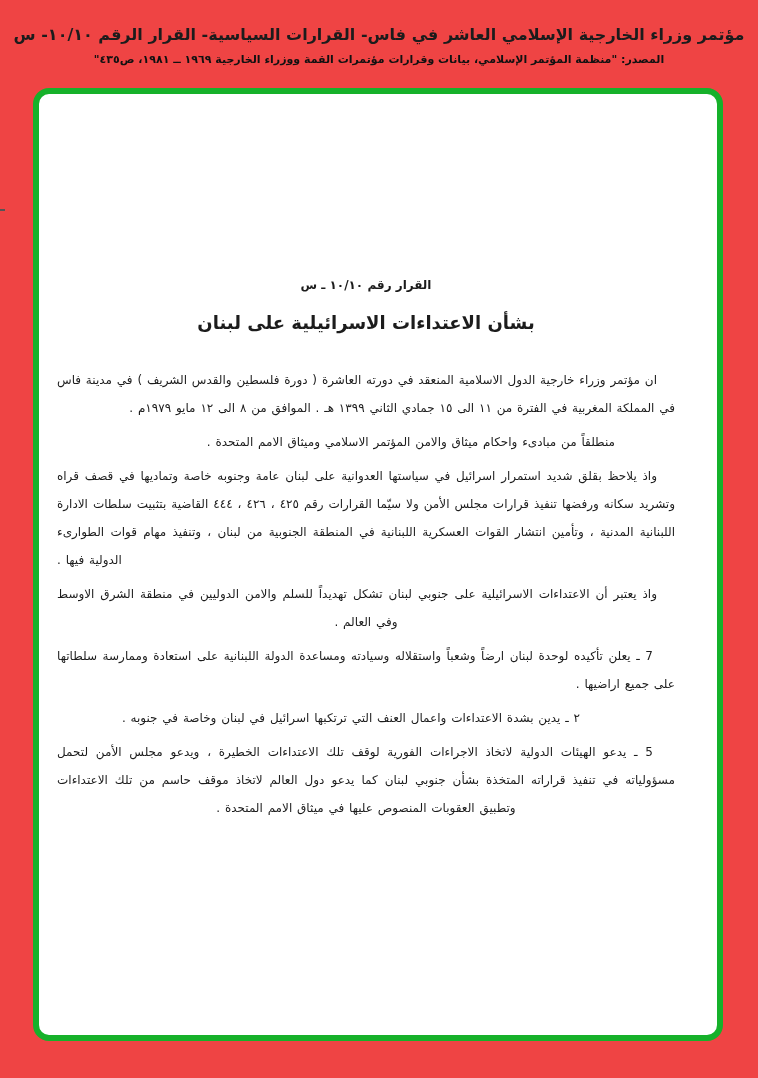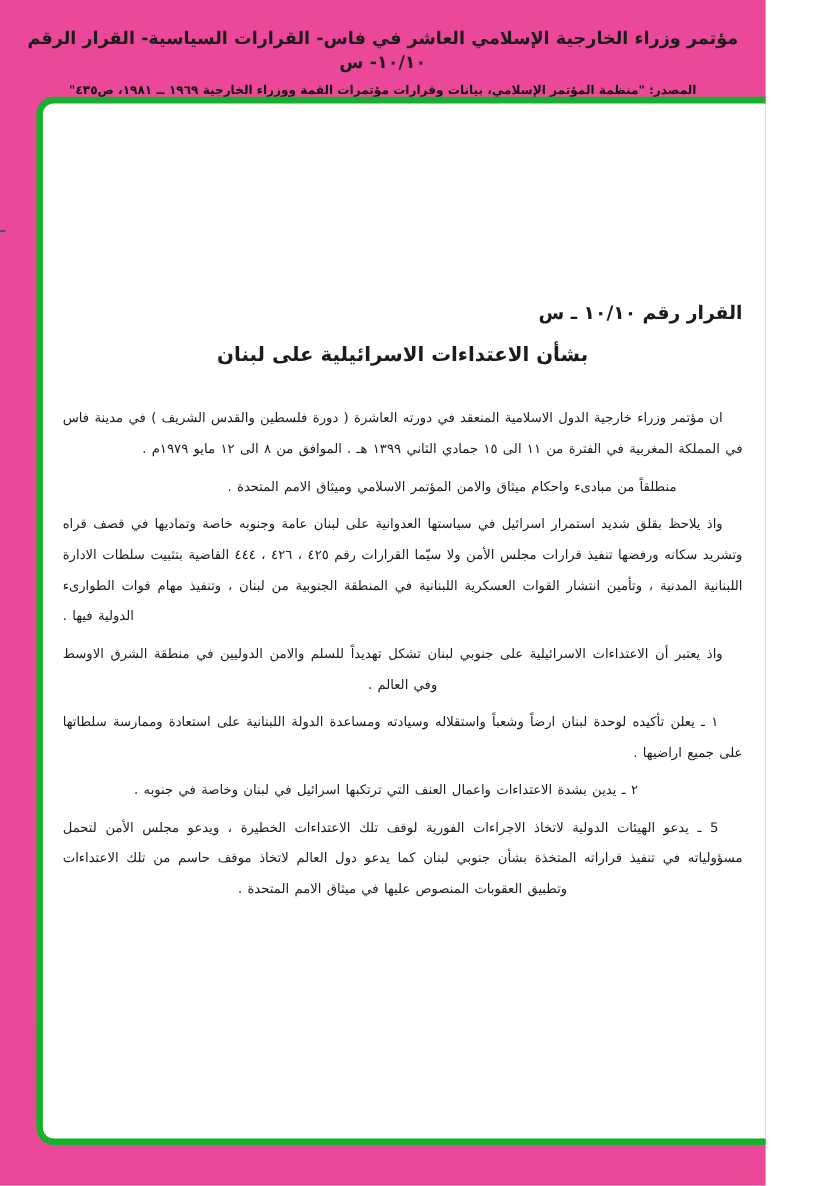--- a/index.html
+++ b/index.html
@@ -1,19 +1,19 @@
 <!DOCTYPE html>
 <html lang="ar"><head>
 <meta charset="utf-8">
 <style>
   html,body{margin:0;padding:0;background:#ffffff;}
   .page{
     position:relative;
-    width:696px;height:1078px;
-    background:#ec4899;
+    width:758px;height:1078px;
+    background:#ef4444;
     font-family:"DejaVu Sans",sans-serif;
     color:#1c1c1c;
     overflow:hidden;
   }
   
   .header{
     position:absolute;top:24px;left:0;right:0;
     direction:rtl;text-align:center;
   }
   .header-line1{
@@ -41,21 +41,21 @@
   
   .doc{
     position:absolute;
     left:39px;top:94px;
     width:666px;height:929px;
     direction:rtl;
     padding:179px 30px 0 18px;
     box-sizing:border-box;
   }
   .doc-title1{
-    text-align:right;font-size:17px;font-weight:bold;line-height:24px;
+    text-align:center;font-size:12px;font-weight:bold;line-height:24px;
     margin:0 0 13px 0;
   }
   .doc-title2{
     text-align:center;font-size:18px;font-weight:bold;line-height:26px;
     margin:0 0 30px 0;
   }
   .doc p{
     margin:0 0 6px 0;
     font-size:12px;line-height:28px;
     word-spacing:1px;
@@ -89,20 +89,20 @@
     <div class="doc-title2">بشأن الاعتداءات الاسرائيلية على لبنان</div>
 
     <p class="p-justify last-right ind-18">ان مؤتمر وزراء خارجية الدول الاسلامية المنعقد في دورته العاشرة ( دورة فلسطين والقدس الشريف ) في مدينة فاس في المملكة المغربية في الفترة من ١١ الى ١٥ جمادي الثاني ١٣٩٩ هـ . الموافق من ٨ الى ١٢ مايو ١٩٧٩م .</p>
 
     <p class="p-right ind-60">منطلقاً من مبادىء واحكام ميثاق والامن المؤتمر الاسلامي وميثاق الامم المتحدة .</p>
 
     <p class="p-justify last-left ind-18">واذ يلاحظ بقلق شديد استمرار اسرائيل في سياستها العدوانية على لبنان عامة وجنوبه خاصة وتماديها في قصف قراه وتشريد سكانه ورفضها تنفيذ قرارات مجلس الأمن ولا سيّما القرارات رقم ٤٢٥ ، ٤٢٦ ، ٤٤٤ القاضية بتثبيت سلطات الادارة اللبنانية المدنية ، وتأمين انتشار القوات العسكرية اللبنانية في المنطقة الجنوبية من لبنان ، وتنفيذ مهام قوات الطوارىء الدولية فيها .</p>
 
     <p class="p-justify last-center ind-18">واذ يعتبر أن الاعتداءات الاسرائيلية على جنوبي لبنان تشكل تهديداً للسلم والامن الدوليين في منطقة الشرق الاوسط وفي العالم .</p>
 
-    <p class="p-justify last-right ind-22">١ ـ يعلن تأكيده لوحدة لبنان ارضاً وشعباً واستقلاله وسيادته ومساعدة الدولة اللبنانية على استعادة وممارسة سلطاتها على جميع اراضيها .</p>
+    <p class="p-justify last-right ind-22">7 ـ يعلن تأكيده لوحدة لبنان ارضاً وشعباً واستقلاله وسيادته ومساعدة الدولة اللبنانية على استعادة وممارسة سلطاتها على جميع اراضيها .</p>
 
     <p class="p-right ind-95">٢ ـ يدين بشدة الاعتداءات واعمال العنف التي ترتكبها اسرائيل في لبنان وخاصة في جنوبه .</p>
 
     <p class="p-justify last-center ind-22">5 ـ يدعو الهيئات الدولية لاتخاذ الاجراءات الفورية لوقف تلك الاعتداءات الخطيرة ، ويدعو مجلس الأمن لتحمل مسؤولياته في تنفيذ قراراته المتخذة بشأن جنوبي لبنان كما يدعو دول العالم لاتخاذ موقف حاسم من تلك الاعتداءات وتطبيق العقوبات المنصوص عليها في ميثاق الامم المتحدة .</p>
   </div>
 
 </div>
 
 </body></html>

